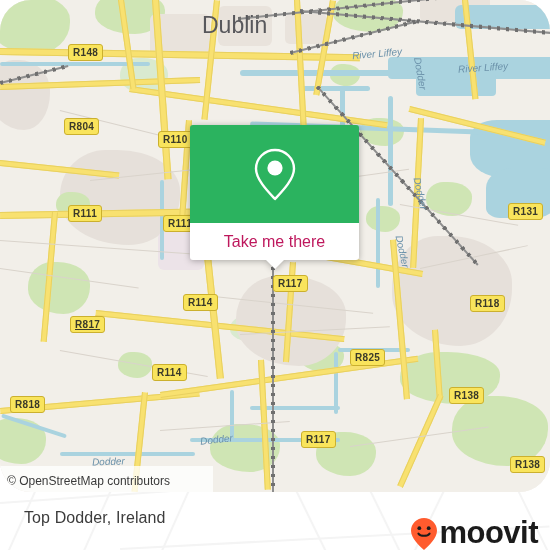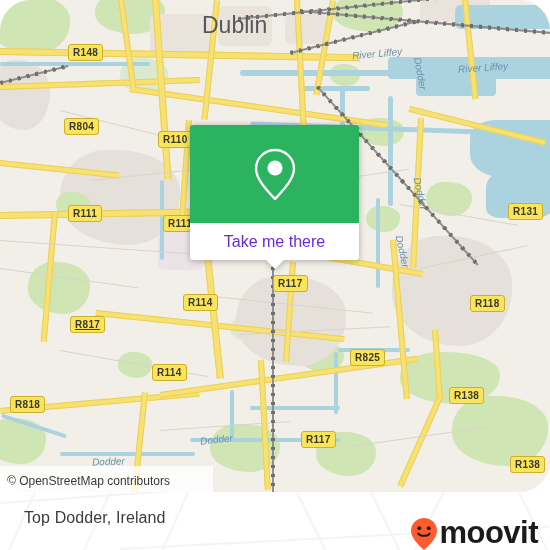--- a/index.html
+++ b/index.html
@@ -43,21 +43,21 @@
   .city{font-size:23px;color:#58585c;}
   .river{font-size:10px;color:#6c92aa;font-style:italic;}
 
   
   .card{position:absolute;left:190px;top:125px;width:169px;
      filter:drop-shadow(0 1px 3px rgba(0,0,0,.30));}
   .card-top{background:#2bb35f;height:98px;border-radius:3px 3px 0 0;
      display:flex;align-items:center;justify-content:center;}
   .card-bot{background:#ffffff;height:37px;border-radius:0 0 3px 3px;
      display:flex;align-items:center;justify-content:center;}
-  .card-bot span{font-size:16px;color:#6d28d9;}
+  .card-bot span{font-size:16px;color:#be185d;}
   .card-tail{position:absolute;left:50%;bottom:-9px;transform:translateX(-50%);
      width:0;height:0;border-left:10px solid transparent;border-right:10px solid transparent;
      border-top:10px solid #ffffff;}
 
   
   .osmbar{position:absolute;left:0;top:466px;width:213px;height:30px;
     background:rgba(255,255,255,.78);display:flex;align-items:center;}
   .osmbar span{font-size:12px;color:#3a3a3a;padding-left:7px;}
 
   

